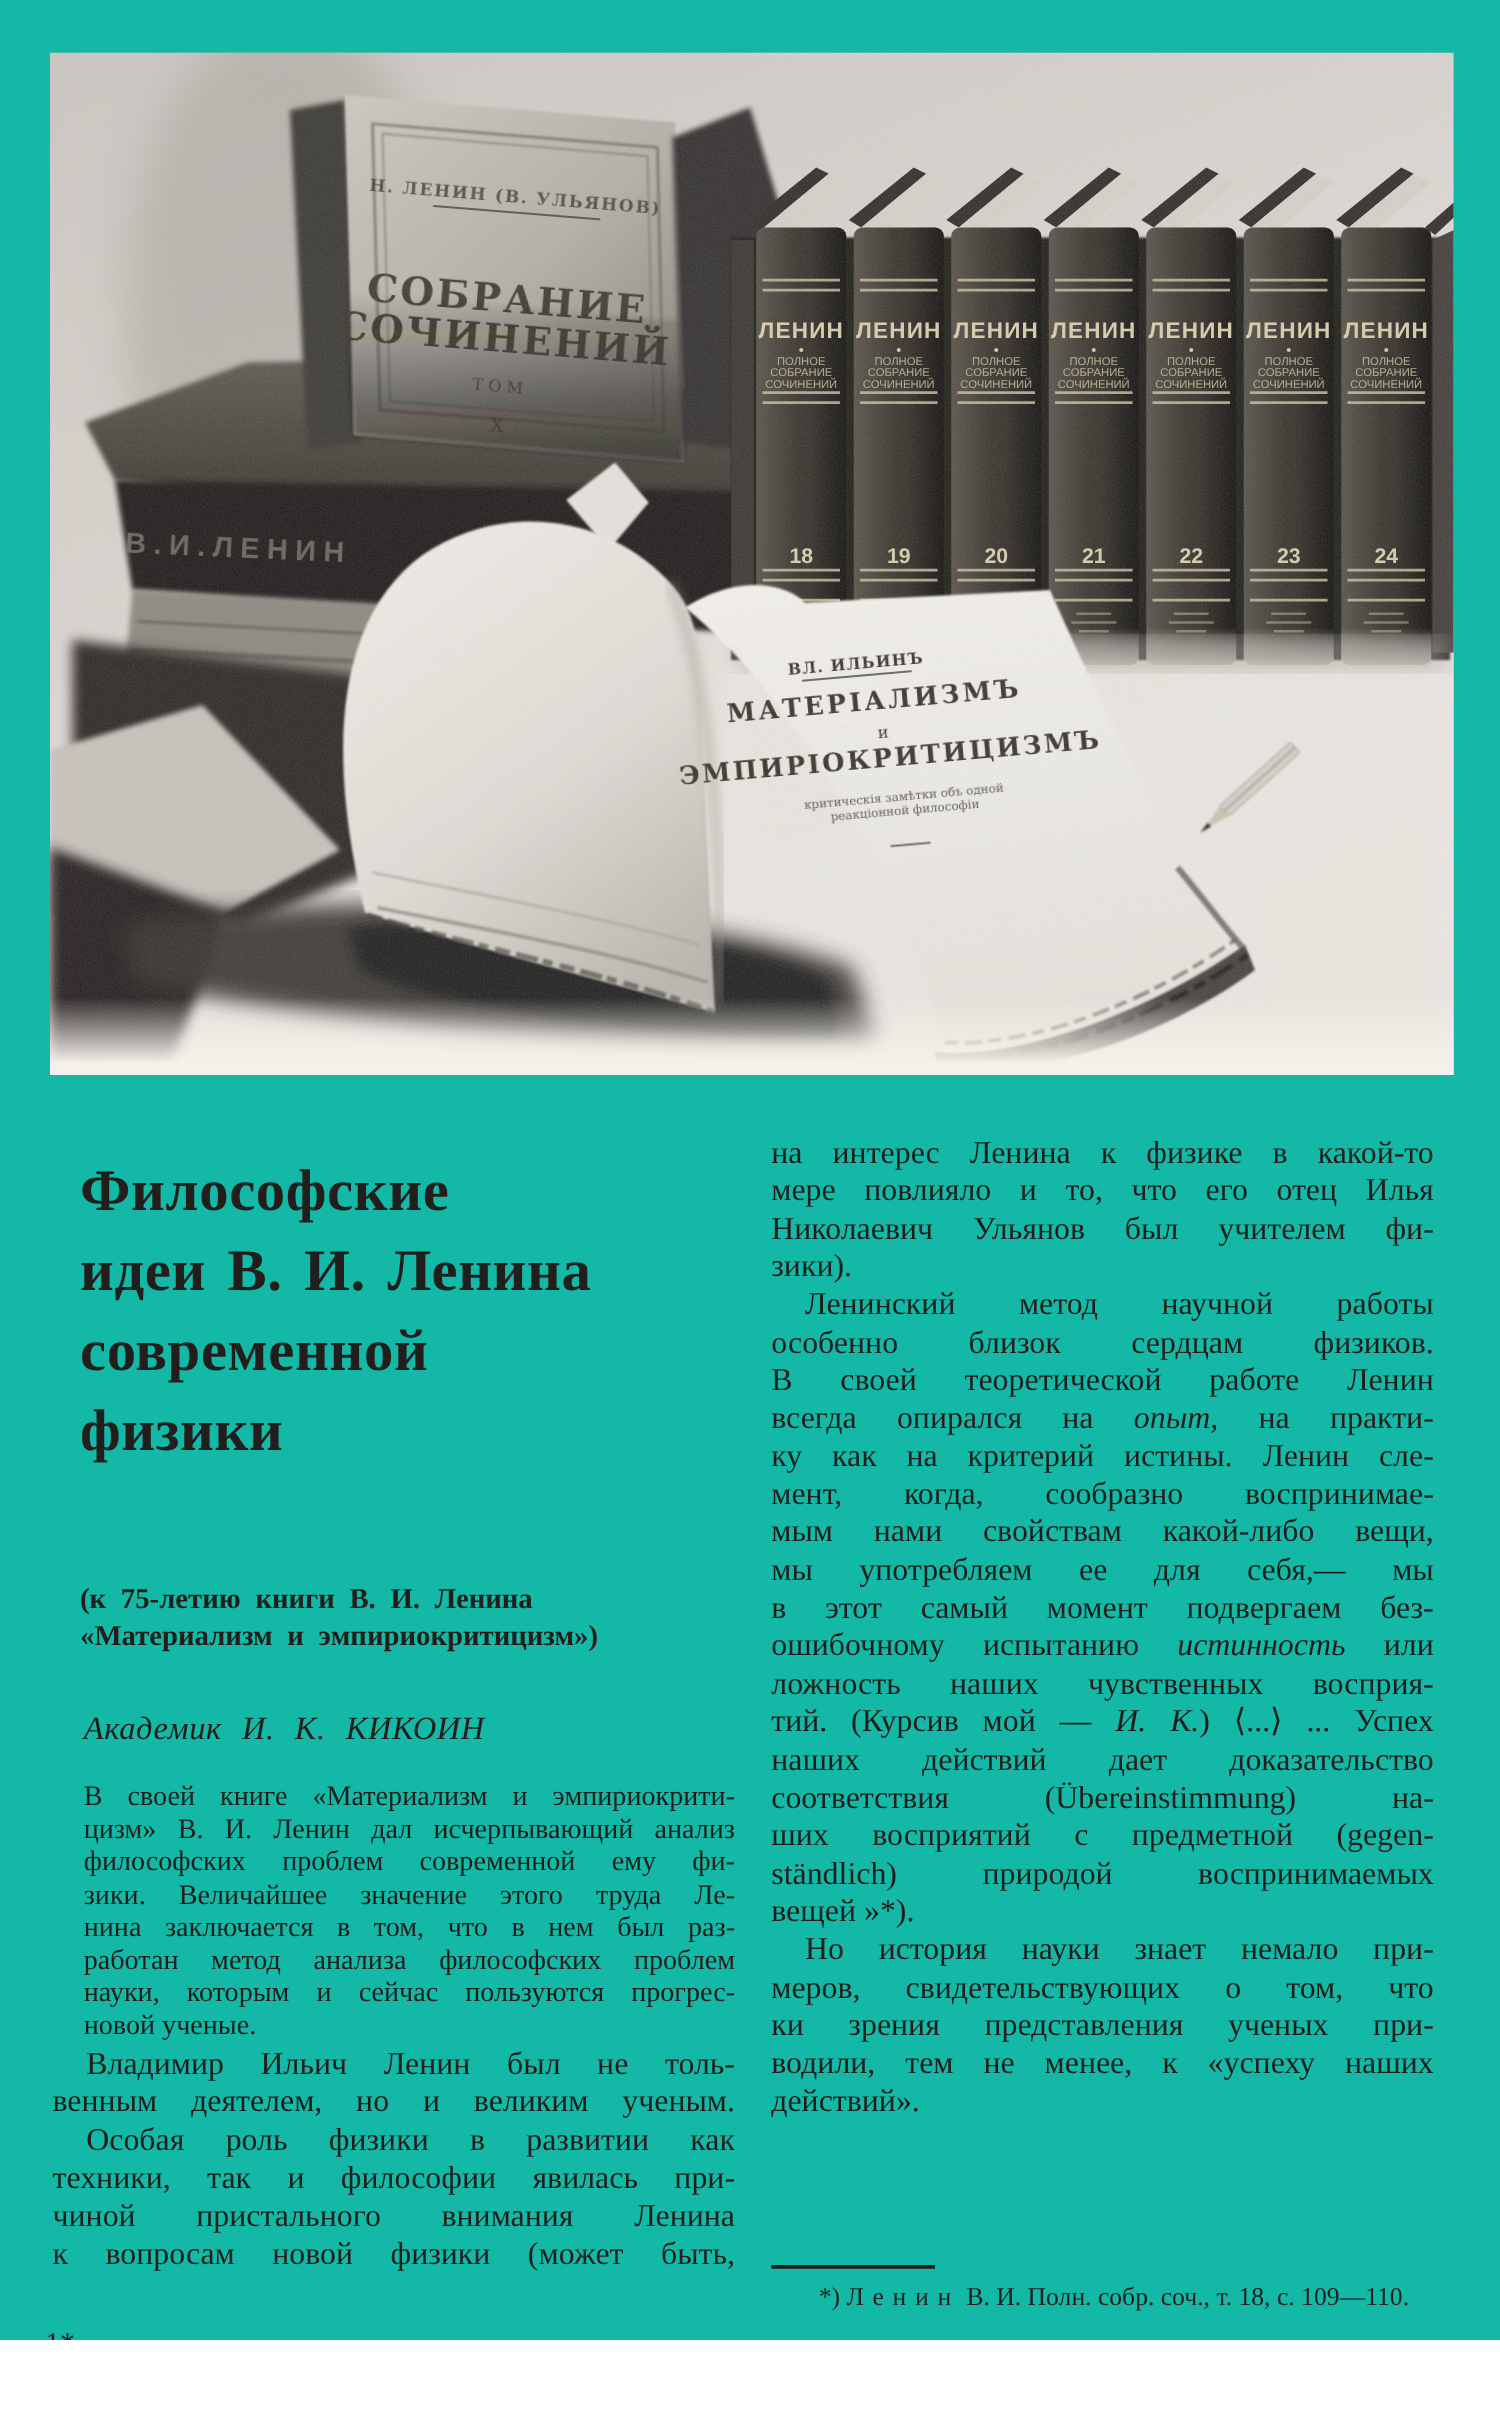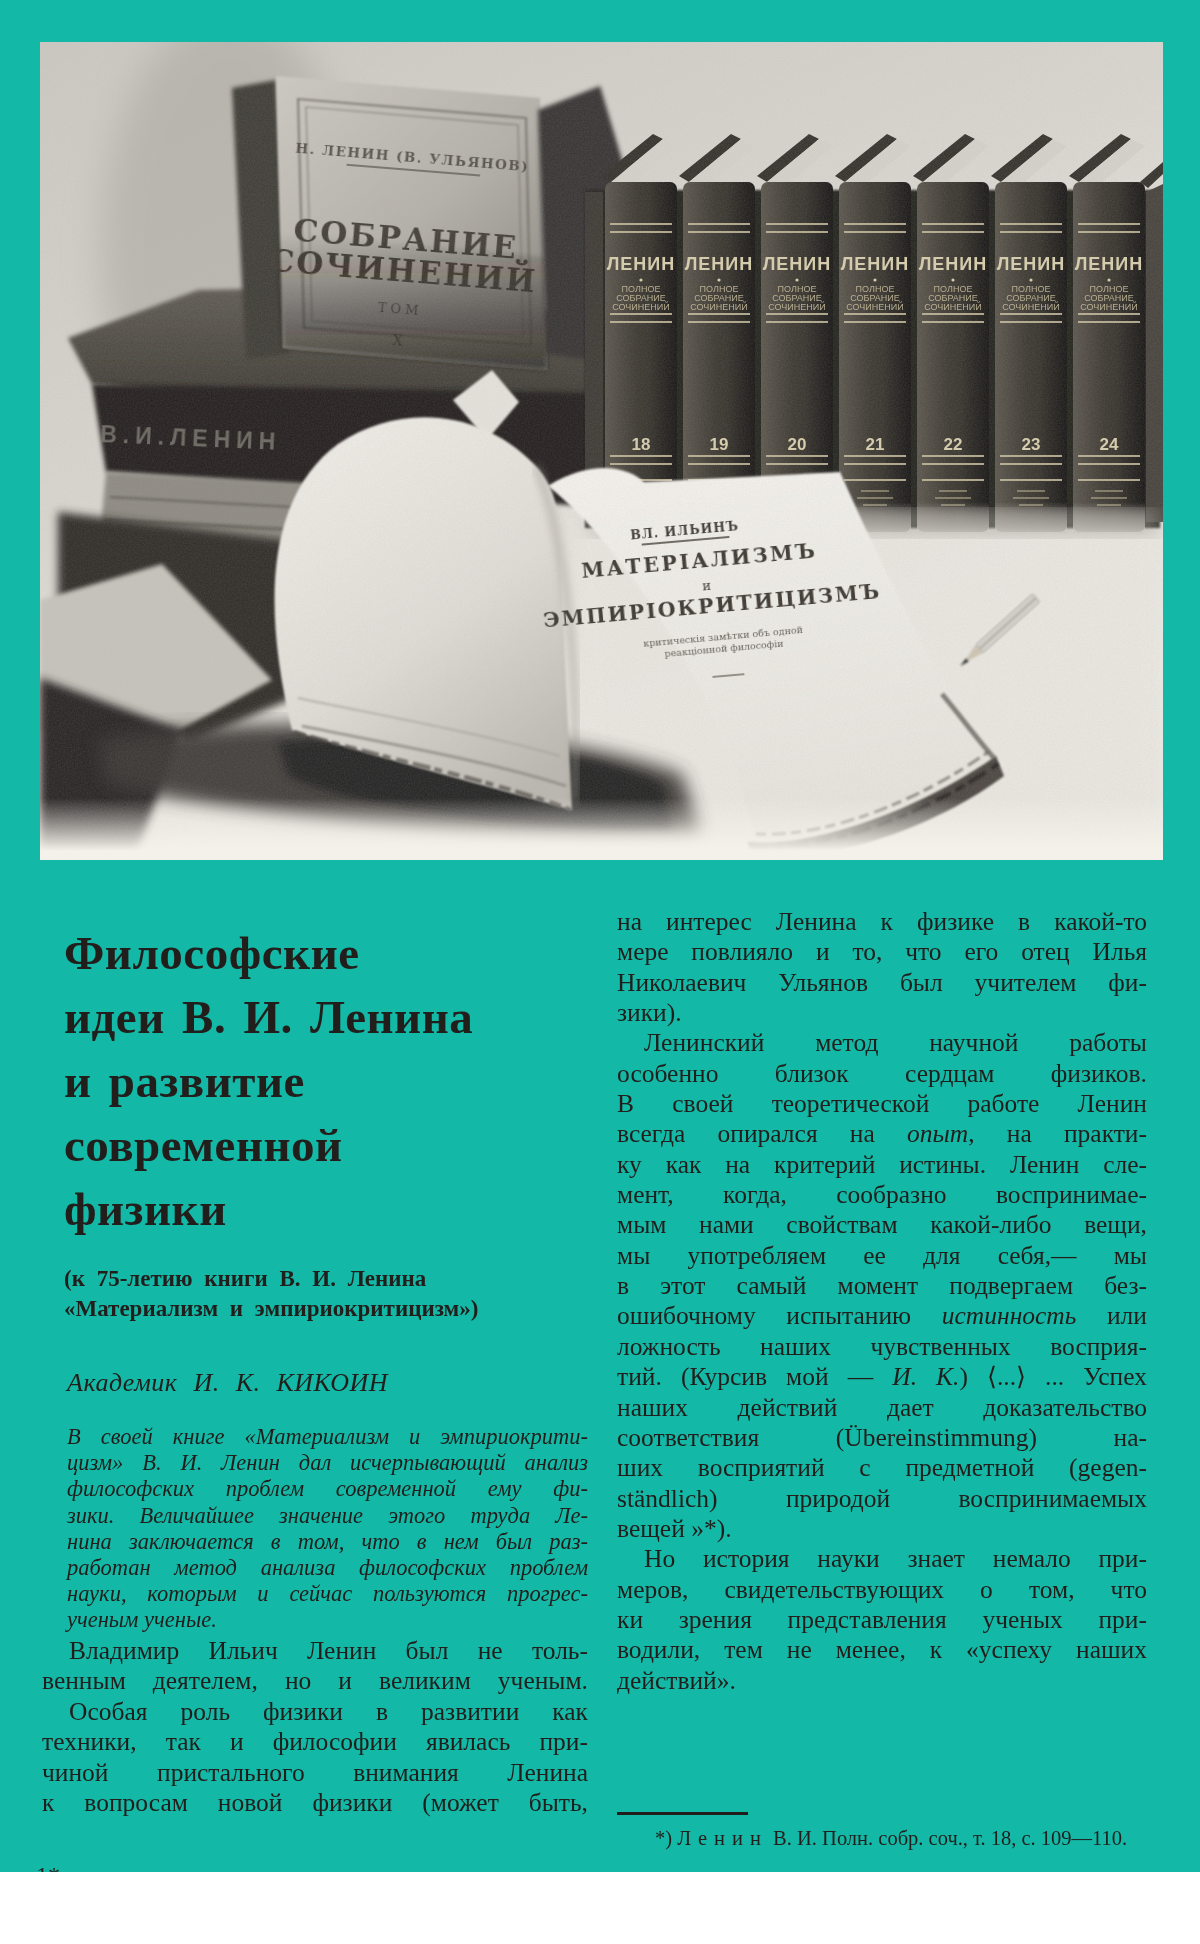--- a/index.html
+++ b/index.html
@@ -9,21 +9,21 @@
   .photo{position:absolute;left:40px;top:42px;width:1123px;height:818px;}
   
   .tline{text-align:justify;text-align-last:justify;}
   .tline.end{text-align-last:left;}
   .tline.ind{text-indent:27px;}
   #title{left:64px;top:921px;width:534px;font-size:47px;line-height:64px;font-weight:bold;word-spacing:5px;letter-spacing:.5px;}
   #title .tline{text-align:center;text-align-last:left;}
   #subtitle{left:64px;top:1264px;width:534px;font-size:23px;line-height:30px;font-weight:bold;word-spacing:6px;}
   #subtitle .tline{text-align:left;text-align-last:left;}
   #author{left:67px;top:1368px;font-size:26px;font-style:italic;word-spacing:9px;letter-spacing:.5px;}
-  #abstract{left:67px;top:1424px;width:521px;font-size:22.5px;line-height:26.2px;font-style:italic;}
+  #abstract{left:67px;top:1424px;width:521px;font-size:22.5px;line-height:26.2px;}
   #colL{left:42px;top:1636px;width:546px;font-size:25.5px;line-height:30.4px;}
   #colR{left:617px;top:907px;width:530px;font-size:25.5px;line-height:30.35px;}
   #fnrule{left:617px;top:1812px;width:131px;height:3px;background:#211e1b;}
   #footnote{left:617px;top:1826px;width:532px;font-size:20.5px;line-height:24px;}
   #footnote .tline{text-align:right;text-align-last:left;text-indent:38px;}
   .sp{letter-spacing:7px;}
   #sig{left:36px;top:1862px;font-size:24px;}
   #pnum{left:1143px;top:1866px;font-size:31px;font-weight:bold;}
 </style>
 </head>
@@ -381,38 +381,37 @@
       <polygon points="922,566 912,568 922,570.2" fill="#23211e"></polygon>
     </g>
 
     <rect width="1123" height="818" filter="url(#grain)" opacity="0.4"></rect>
     <rect y="756" width="1123" height="62" fill="url(#pfade)"></rect>
   </svg>
 
   <div id="title" class="abs">
       <div class="tline">Философские</div>
       <div class="tline">идеи В. И. Ленина</div>
-      <div class="tline">и развитие</div>
       <div class="tline">современной</div>
       <div class="tline">физики</div>
     </div>
   <div id="subtitle" class="abs">
       <div class="tline">(к 75-летию книги В. И. Ленина</div>
       <div class="tline">«Материализм и эмпириокритицизм»)</div>
     </div>
   <div id="author" class="abs">Академик И. К. КИКОИН</div>
   <div id="abstract" class="abs">
       <div class="tline">В своей книге «Материализм и эмпириокрити-</div>
       <div class="tline">цизм» В. И. Ленин дал исчерпывающий анализ</div>
       <div class="tline">философских проблем современной ему фи-</div>
       <div class="tline">зики. Величайшее значение этого труда Ле-</div>
       <div class="tline">нина заключается в том, что в нем был раз-</div>
       <div class="tline">работан метод анализа философских проблем</div>
       <div class="tline">науки, которым и сейчас пользуются прогрес-</div>
-      <div class="tline end">ученым ученые.</div>
+      <div class="tline end">новой ученые.</div>
     </div>
   <div id="colL" class="abs">
       <div class="tline ind">Владимир Ильич Ленин был не толь-</div>
       <div class="tline">венным деятелем, но и великим ученым.</div>
       <div class="tline ind">Особая роль физики в развитии как</div>
       <div class="tline">техники, так и философии явилась при-</div>
       <div class="tline">чиной пристального внимания Ленина</div>
       <div class="tline">к вопросам новой физики (может быть,</div>
     </div>
   <div id="colR" class="abs">

